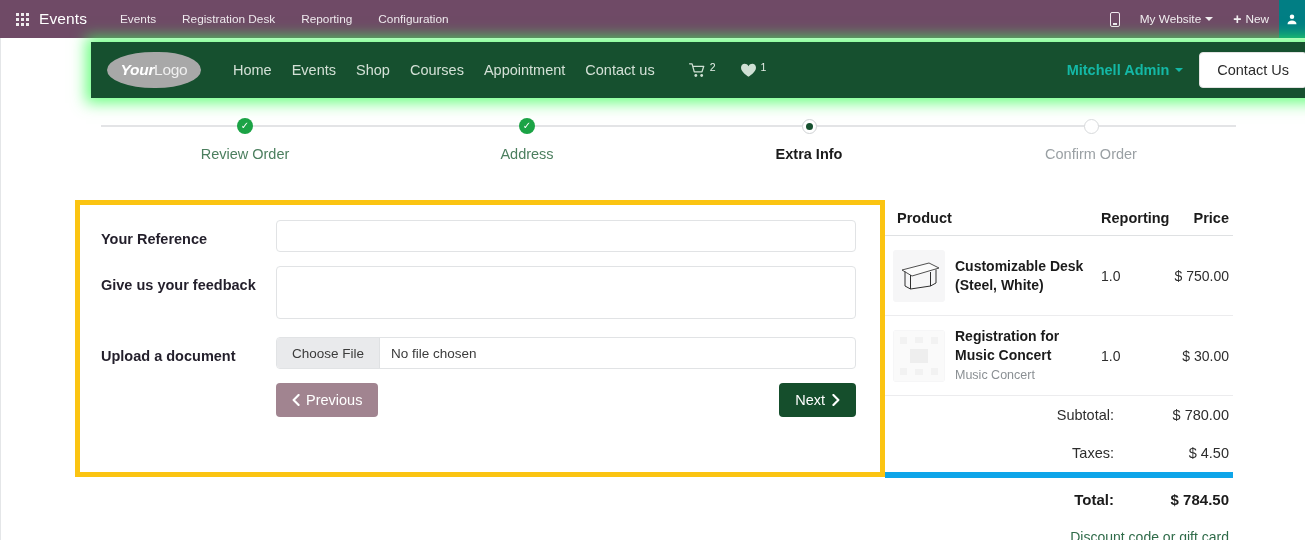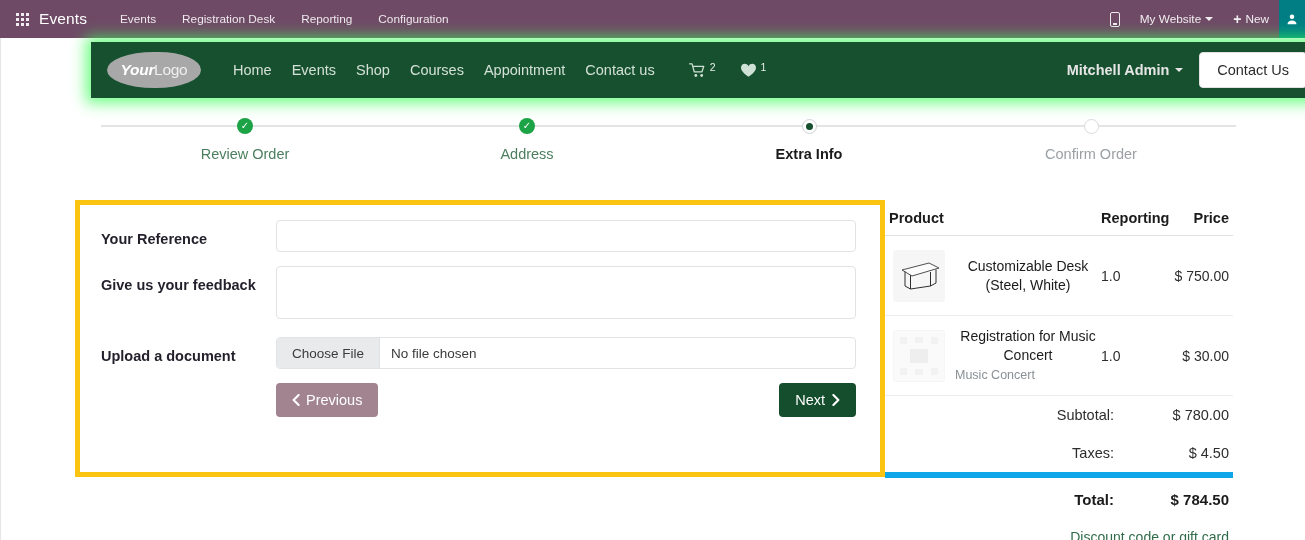--- a/index.html
+++ b/index.html
@@ -216,21 +216,21 @@
   }
   .site-nav-right {
     margin-left: auto;
     display: flex;
     align-items: center;
     gap: 16px;
   }
   .user-menu {
     font-size: 14.5px;
     font-weight: 700;
-    color: #e5e5e5;
+    color: #14b8a6;
     display: flex;
     align-items: center;
     gap: 6px;
     cursor: pointer;
     white-space: nowrap;
   }
   .contact-btn {
     background: #ffffff;
     color: #2b2b2b;
     font-size: 14.5px;
@@ -437,21 +437,21 @@
   .summary {
     position: absolute;
     left: 884px;
     top: 162px;
     width: 348px;
   }
   .sum-head {
     display: flex;
     align-items: flex-end;
     border-bottom: 1px solid #dfe1e3;
-    padding: 10px 4px 9px 4px;
+    padding: 10px 4px 9px 12px;
   }
   .sum-head .h-prod { flex: 1; font-size: 14.5px; font-weight: 700; color: #1b1b1b; }
   .sum-head .h-qty  { width: 66px; font-size: 14.5px; font-weight: 700; color: #1b1b1b; text-align: left; }
   .sum-head .h-price{ width: 62px; font-size: 14.5px; font-weight: 700; color: #1b1b1b; text-align: right; }
 
   .sum-row {
     display: flex;
     align-items: center;
     border-bottom: 1px solid #ececee;
     min-height: 80px;
@@ -468,24 +468,23 @@
     flex: none;
     background: #f6f6f7;
     border-radius: 3px;
     display: flex;
     align-items: center;
     justify-content: center;
     overflow: hidden;
   }
   .prod-name {
     font-size: 14px;
-    font-weight: 400;
+    font-weight: 700;
     color: #1b1b1b;
     line-height: 1.35;
-    text-align: center;
   }
   .prod-sub {
     font-size: 12.5px;
     color: #8b9094;
     line-height: 1.3;
     margin-top: 2px;
   }
   .sum-row .cell-qty  { width: 66px; font-size: 14px; color: #2d2d2d; }
   .sum-row .cell-price{ width: 62px; font-size: 14px; color: #2d2d2d; text-align: right; }
 

